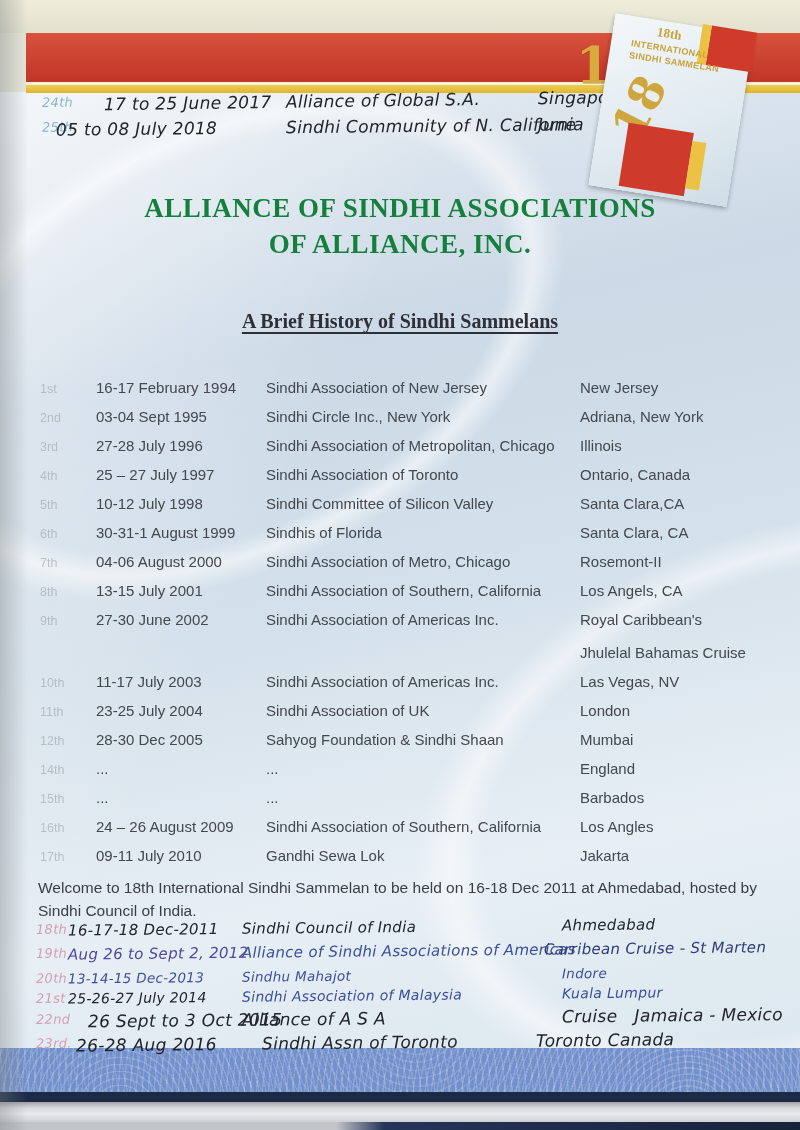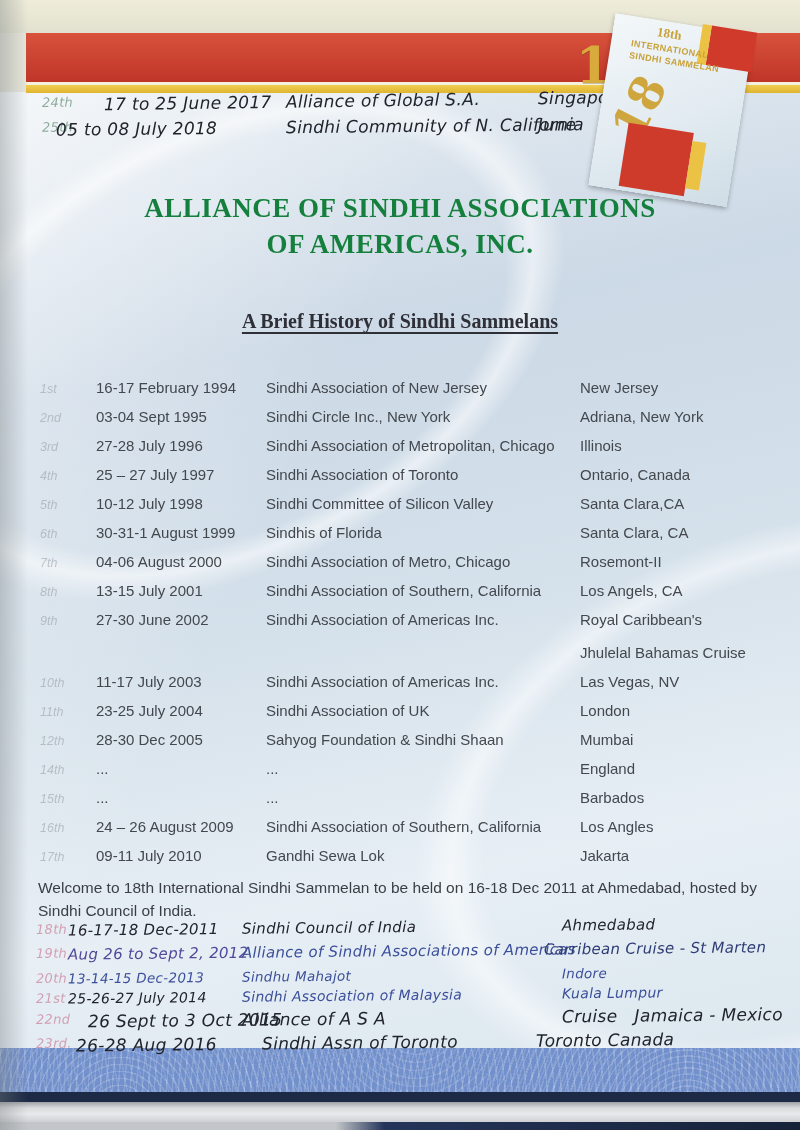--- a/index.html
+++ b/index.html
@@ -47,21 +47,21 @@
   .card-red-block{position:absolute;left:30px;top:106px;width:66px;height:64px;background:#cf3b2a;}
   .card-yellow-block{position:absolute;left:96px;top:114px;width:14px;height:48px;background:#ecc244;}
 
   
   .hw{font-family:"DejaVu Sans",sans-serif;font-style:italic;letter-spacing:.3px;white-space:pre;}
   .ink-black{color:#22242c;}
   .ink-blue{color:#3c4f9a;}
   .ink-purple{color:#53479b;}
   .ink-mixed{color:#2e3c74;}
   .ink-pink{color:#c35f7d;opacity:.55;}
-  .faded-gray{color:#14532d;opacity:.45;}
+  .faded-gray{color:#0369a1;opacity:.45;}
 
   .top-notes{position:absolute;left:30px;top:88px;width:750px;height:64px;z-index:2;}
   .t-row{position:absolute;left:0;width:100%;height:26px;font-size:17px;}
   .t-row.t0{top:2px;transform:rotate(-.8deg);}
   .t-row.t1{top:28px;transform:rotate(-.6deg);}
   .t-row span{position:absolute;}
   .t-ordinal{left:12px;font-size:13px;}
   .t-date{left:74px;}
   .t1 .t-date{left:26px;}
   .t-org{left:256px;}
@@ -73,21 +73,21 @@
     color:#15803d;letter-spacing:.5px;}
   .subtitle{position:absolute;left:0;top:310px;width:800px;margin:0;text-align:center;z-index:2;
     font-family:"Liberation Serif",serif;font-weight:700;font-size:20px;color:#2e2f37;
     text-decoration:underline;text-underline-offset:4px;}
 
   
   .htable{position:absolute;left:40px;top:376px;width:732px;z-index:2;}
   .hrow{display:grid;grid-template-columns:56px 170px 314px 1fr;height:29px;
     font-size:15px;color:#43484e;align-items:start;line-height:19px;padding-top:2px;box-sizing:border-box;}
   .hrow.tall{height:62px;}
-  .hrow .ord{color:#8d949c;opacity:.5;font-size:12.5px;padding-top:2px;font-style:italic;}
+  .hrow .ord{color:#8d949c;opacity:.5;font-size:12.5px;padding-top:2px;}
   .hrow .loc div{line-height:29px;margin-top:-5px;}
   .hrow .loc div + div{margin-top:4px;}
 
   
   .welcome{position:absolute;left:38px;top:876px;width:726px;margin:0;z-index:2;
     font-size:15.5px;line-height:23px;color:#3a3f45;}
 
   
   .hand-notes{position:absolute;left:30px;top:918px;width:760px;height:132px;z-index:2;}
   .h-row{position:absolute;left:0;width:100%;height:22px;transform:rotate(-.6deg);}
@@ -159,21 +159,21 @@
       <div class="t-row t1">
         <span class="t-ordinal hw faded-gray">25th</span>
         <span class="t-date hw ink-black">05 to 08 July 2018</span>
         <span class="t-org hw ink-black">Sindhi Community of N. California</span>
         <span class="t-loc hw ink-black">June</span>
       </div>
     </div>
 
   <h1 class="title">
     <span>ALLIANCE OF SINDHI ASSOCIATIONS</span><br>
-    <span>OF AMERICAS, INC.</span>
+    <span>OF ALLIANCE, INC.</span>
   </h1>
 
   <h2 class="subtitle">A Brief History of Sindhi Sammelans</h2>
 
   <div class="htable">
       <div class="hrow">
         <span class="ord">1st</span>
         <span class="date">16-17 February 1994</span>
         <span class="org">Sindhi Association of New Jersey</span>
         <span class="loc">

